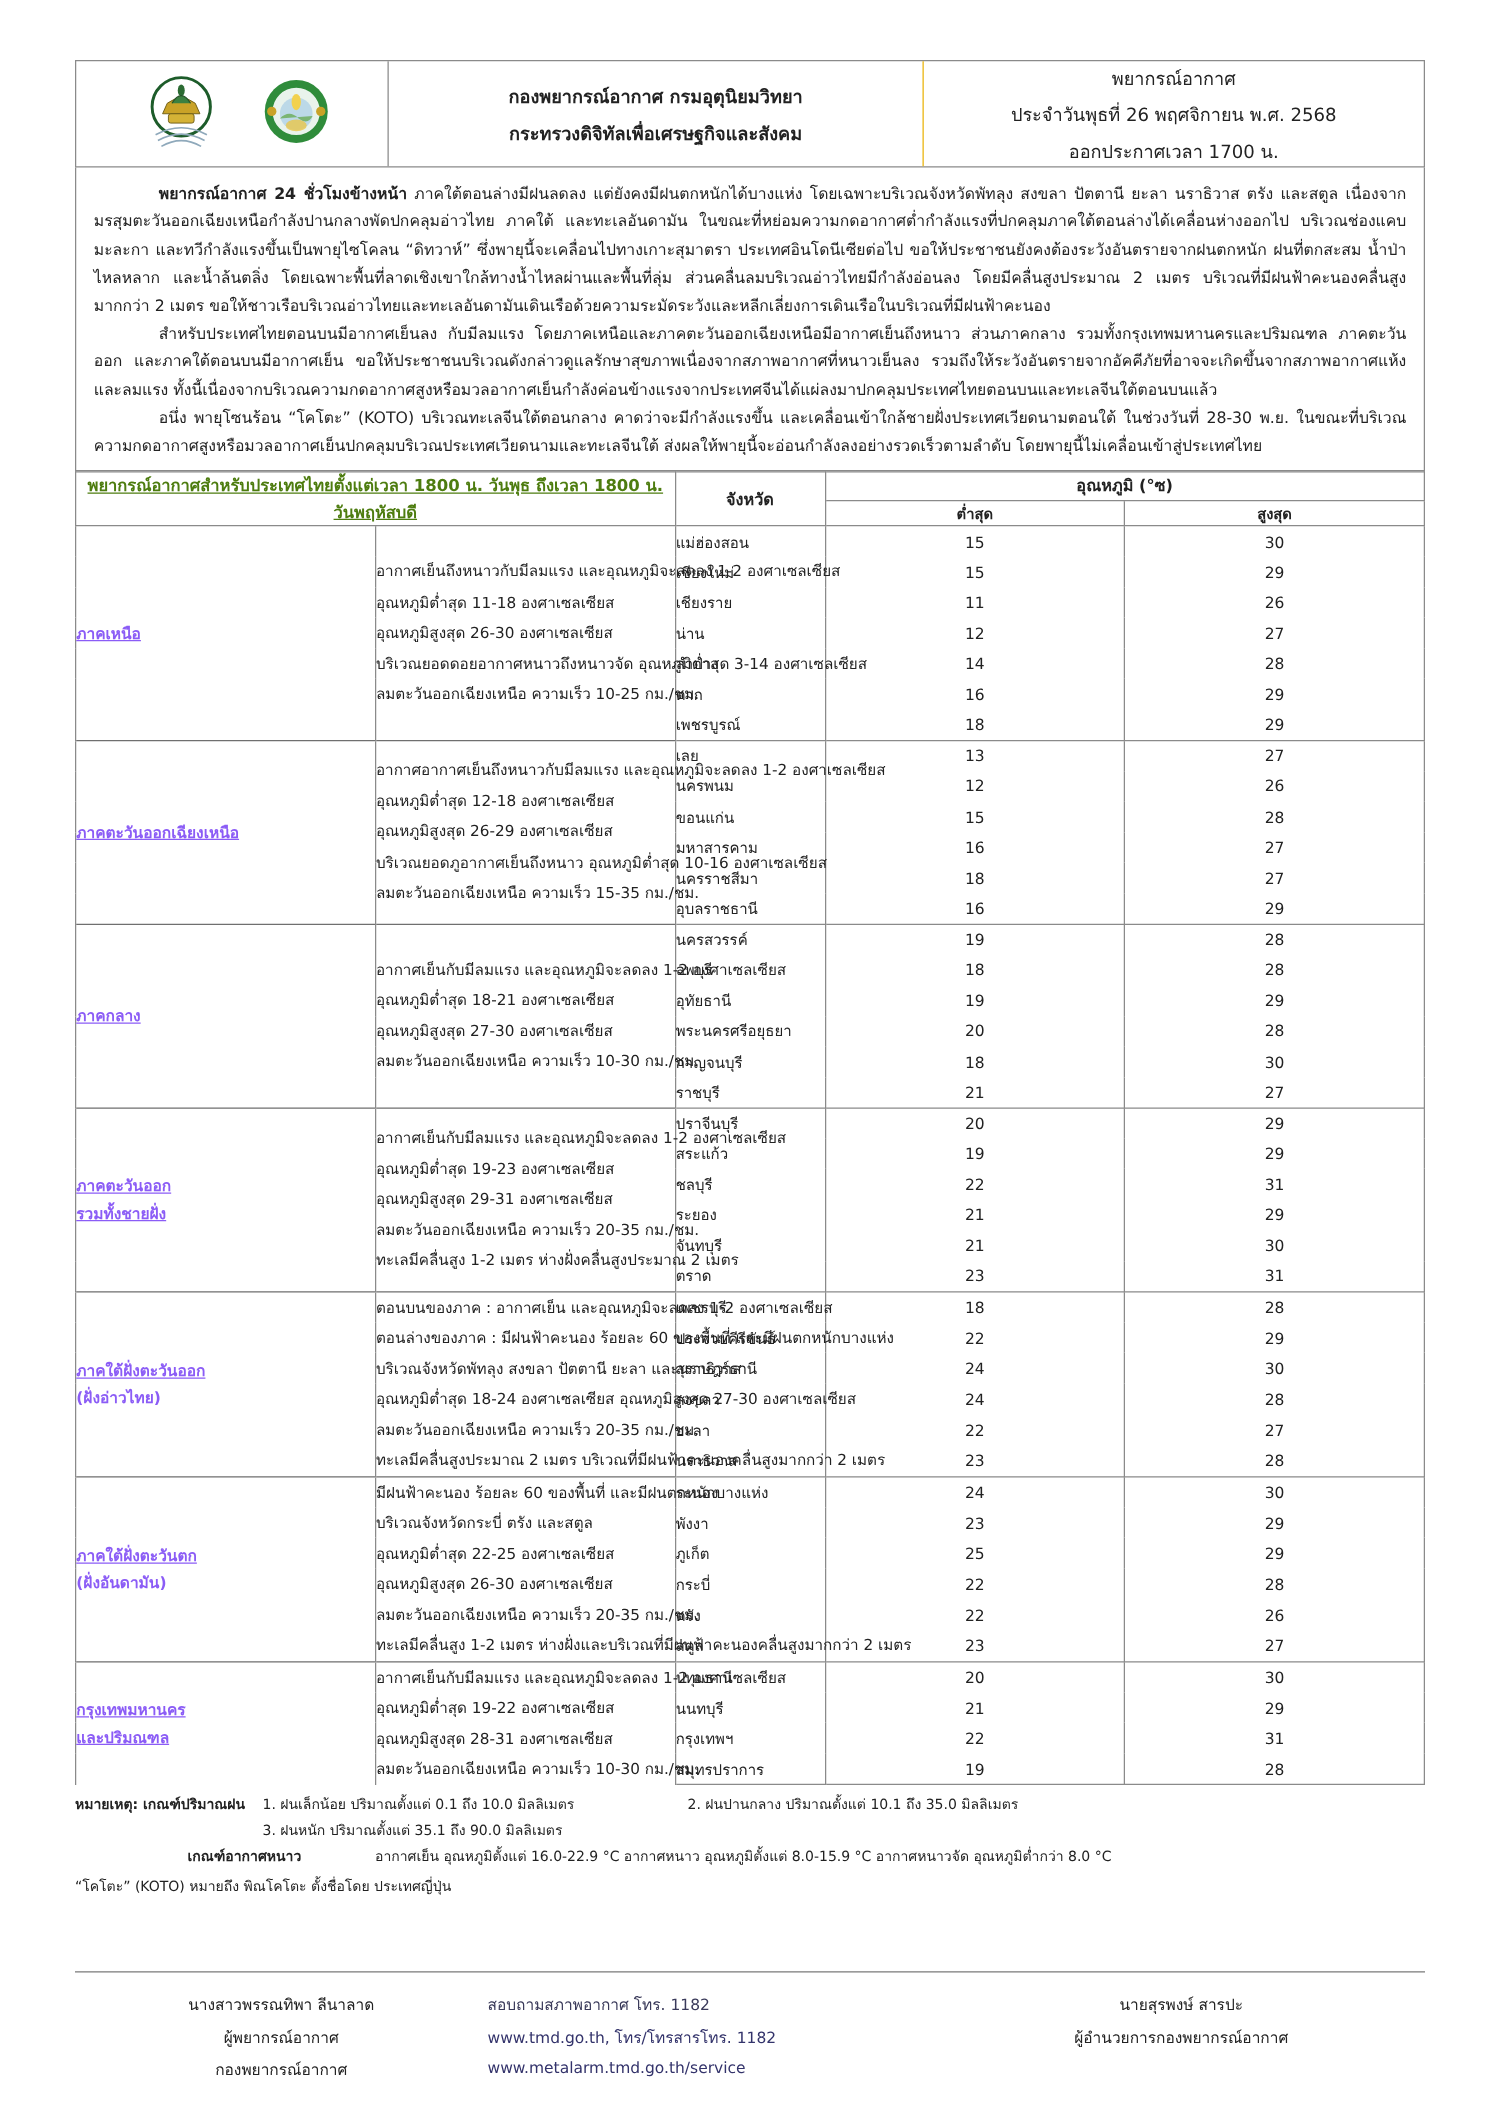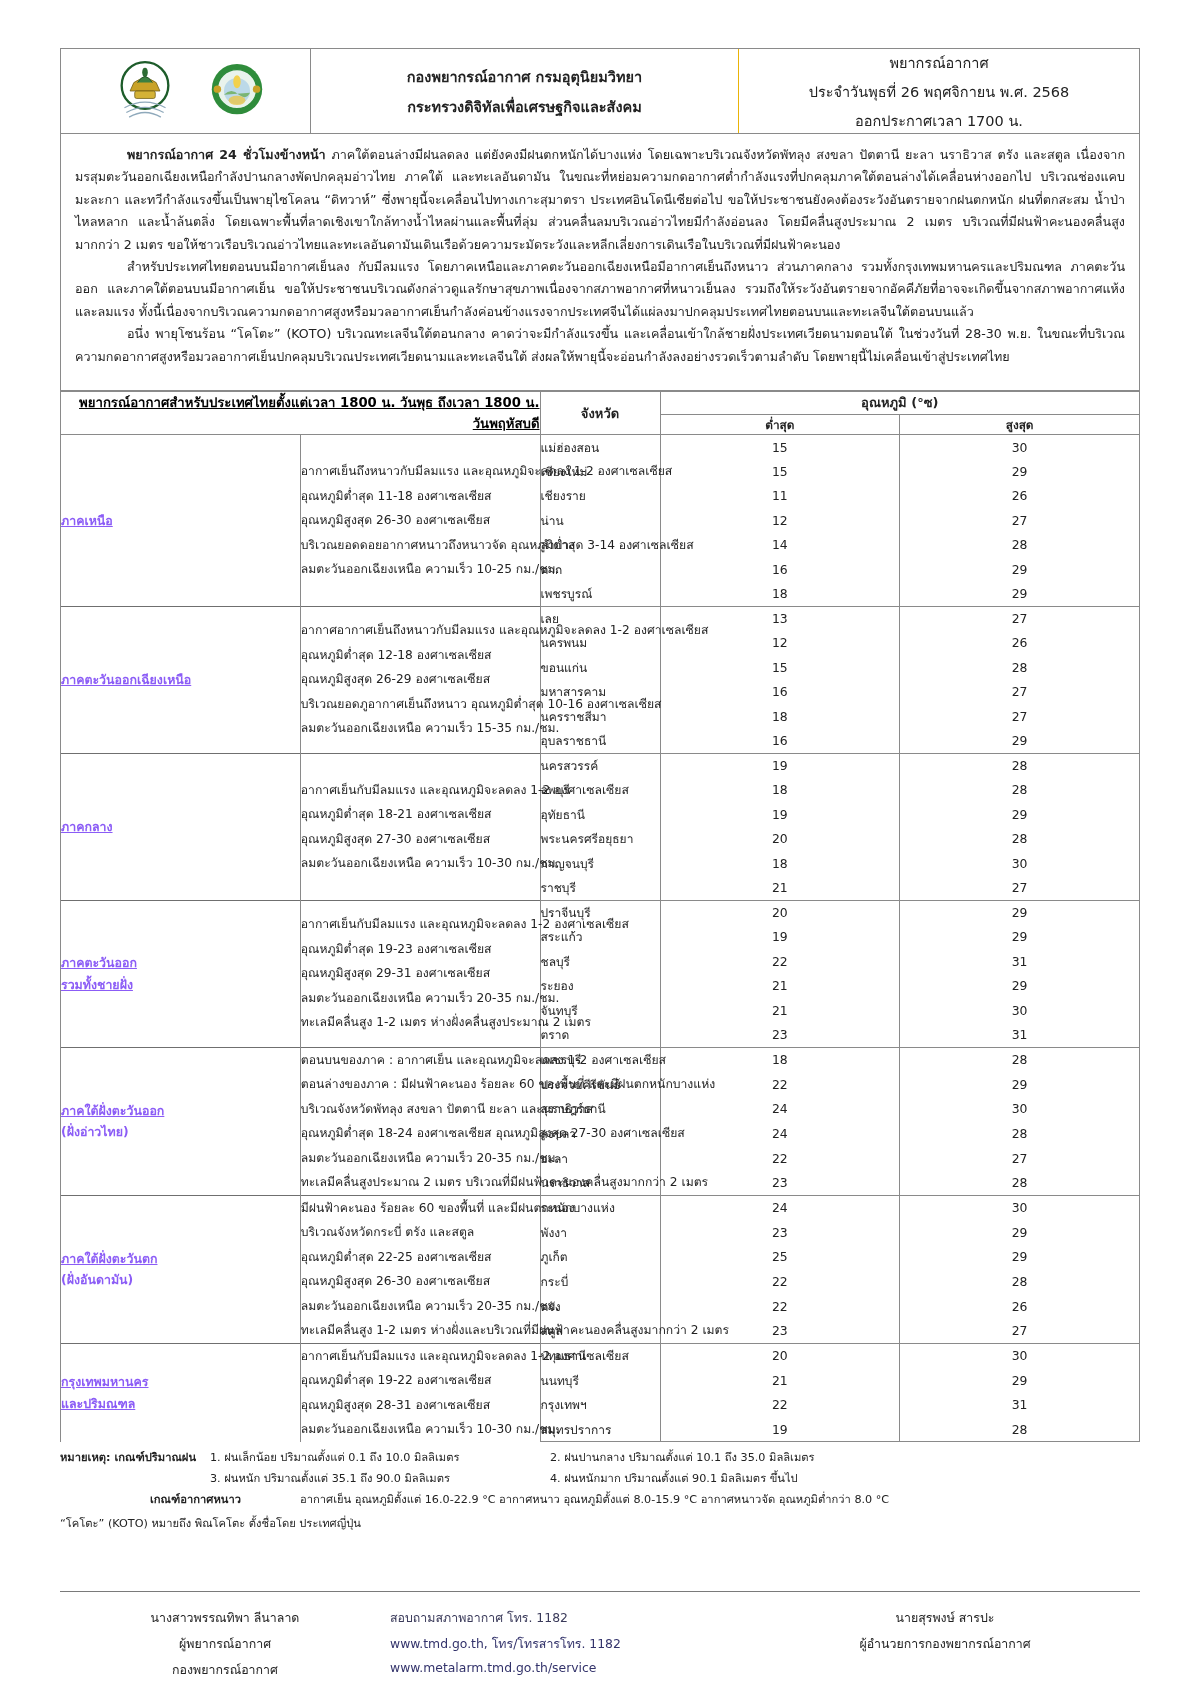--- a/index.html
+++ b/index.html
@@ -65,21 +65,21 @@
     font-size: 14.5px;
     font-weight: normal;
     color: #222;
   }
 
   
   .intro-box {
     margin: 0 60px;
     border: 1px solid #8a8a8a;
     border-top: none;
-    padding: 10px 14px 22px 14px;
+    padding: 10px 14px 8px 14px;
   }
   .intro-p {
     font-size: 12.6px;
     line-height: 1.78;
     text-align: justify;
     text-indent: 52px;
     margin: 0 0 0 0;
     color: #222;
   }
   .intro-p b { font-weight: bold; }
@@ -90,26 +90,26 @@
     width: 1080px;
     border-collapse: collapse;
     table-layout: fixed;
   }
   table.fc th, table.fc td {
     border: 1px solid #8a8a8a;
     padding: 0;
     vertical-align: middle;
   }
   .th-main {
-    text-align: right;
+    text-align: center;
     font-size: 13.2px;
     font-weight: bold;
     text-decoration: underline;
     padding: 10px 4px;
-    color: #000000;
+    color: #4d7c0f;
   }
   .th-prov {
     text-align: center;
     font-size: 13px;
     font-weight: bold;
     color: #222;
     width: 120px;
   }
   .th-temp {
     text-align: center;
@@ -545,21 +545,20 @@
 
   <div class="notes">
     <div class="notes-row">
       <div class="notes-label">หมายเหตุ: เกณฑ์ปริมาณฝน</div>
       <div class="notes-col1">1. ฝนเล็กน้อย ปริมาณตั้งแต่ 0.1 ถึง 10.0 มิลลิเมตร</div>
       <div class="notes-col2">2. ฝนปานกลาง ปริมาณตั้งแต่ 10.1 ถึง 35.0 มิลลิเมตร</div>
     </div>
     <div class="notes-row">
       <div class="notes-label"></div>
       <div class="notes-col1">3. ฝนหนัก ปริมาณตั้งแต่ 35.1 ถึง 90.0 มิลลิเมตร</div>
-      <div class="notes-col2">4. ฝนหนักมาก ปริมาณตั้งแต่ 90.1 มิลลิเมตร ขึ้นไป</div>
     </div>
     <div class="notes-line2">
       <div style="width:150px;flex:none;font-weight:bold;">เกณฑ์อากาศหนาว</div>
       <div>อากาศเย็น อุณหภูมิตั้งแต่ 16.0-22.9 °C   อากาศหนาว อุณหภูมิตั้งแต่ 8.0-15.9 °C   อากาศหนาวจัด อุณหภูมิต่ำกว่า 8.0 °C</div>
     </div>
     <div class="notes-line3">“โคโตะ” (KOTO) หมายถึง พิณโคโตะ ตั้งชื่อโดย ประเทศญี่ปุ่น</div>
   </div>
 
   <div class="footer-rule"></div>
   <div class="footer">

